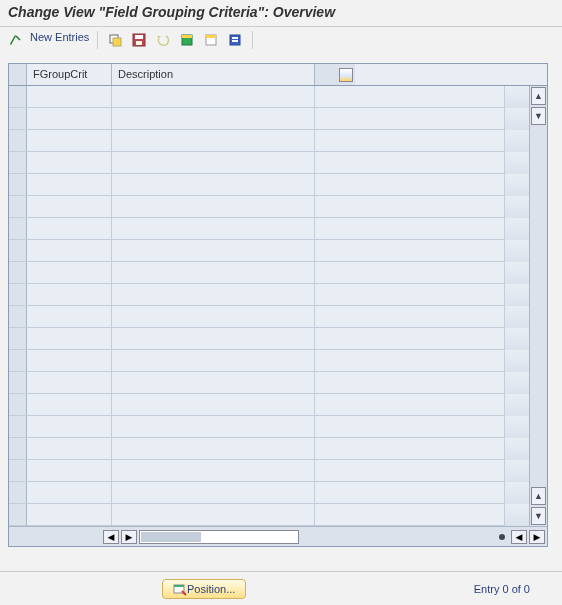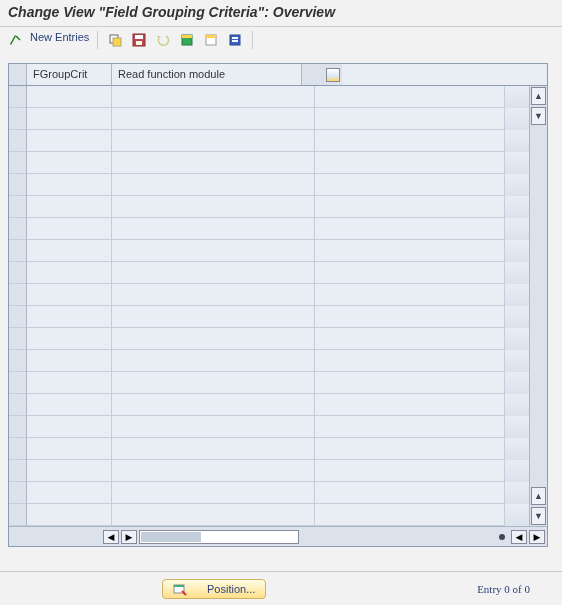--- a/index.html
+++ b/index.html
@@ -172,29 +172,29 @@
     display:flex;
     align-items:center;
     padding: 0 12px;
     background:#f2f2f2;
     justify-content:space-between;
   }
   .footer-left { display:flex; align-items:center; gap:10px; }
   .position-btn {
     display:flex;
     align-items:center;
-    gap:20px;
+    gap:0;
     padding:2px 10px;
     border:1px solid #d0b060;
     background:linear-gradient(#fffbe5,#ffe08a);
     border-radius:4px;
     color:#2a3f7a;
     cursor:pointer;
   }
-  .entry-text { color:#2a3f7a; margin-right:20px;font-family:Liberation Serif, serif; }
+  .entry-text { color:#2a3f7a; margin-right:20px; }
   .ico-svg { display:block; }
 </style>
 </head>
 <body>
 
 <div class="header">
   <span class="header-title">Change View "Field Grouping Criteria": Overview</span>
 </div>
 
 <div class="toolbar">
@@ -247,21 +247,21 @@
   <div class="tb-sep"></div>
 </div>
 
 <div class="content-area">
   <span class="watermark">www.tutorialkart.com</span>
 
   <div class="grid-container">
     <div class="grid-header">
       <div class="gh-select"></div>
       <div class="gh-col gh-col1">FGroupCrit</div>
-      <div class="gh-col gh-col3">Read function module</div>
+      <div class="gh-col gh-col2">Description</div>
       <div class="gh-ctrl">
           <div class="ctrl-box"></div>
         </div>
     </div>
     <div class="grid-body">
       <div class="grid-rows">
 
         <div class="grid-row">
             <div class="row-select"></div>
             <div class="row-cell rc1"></div>

